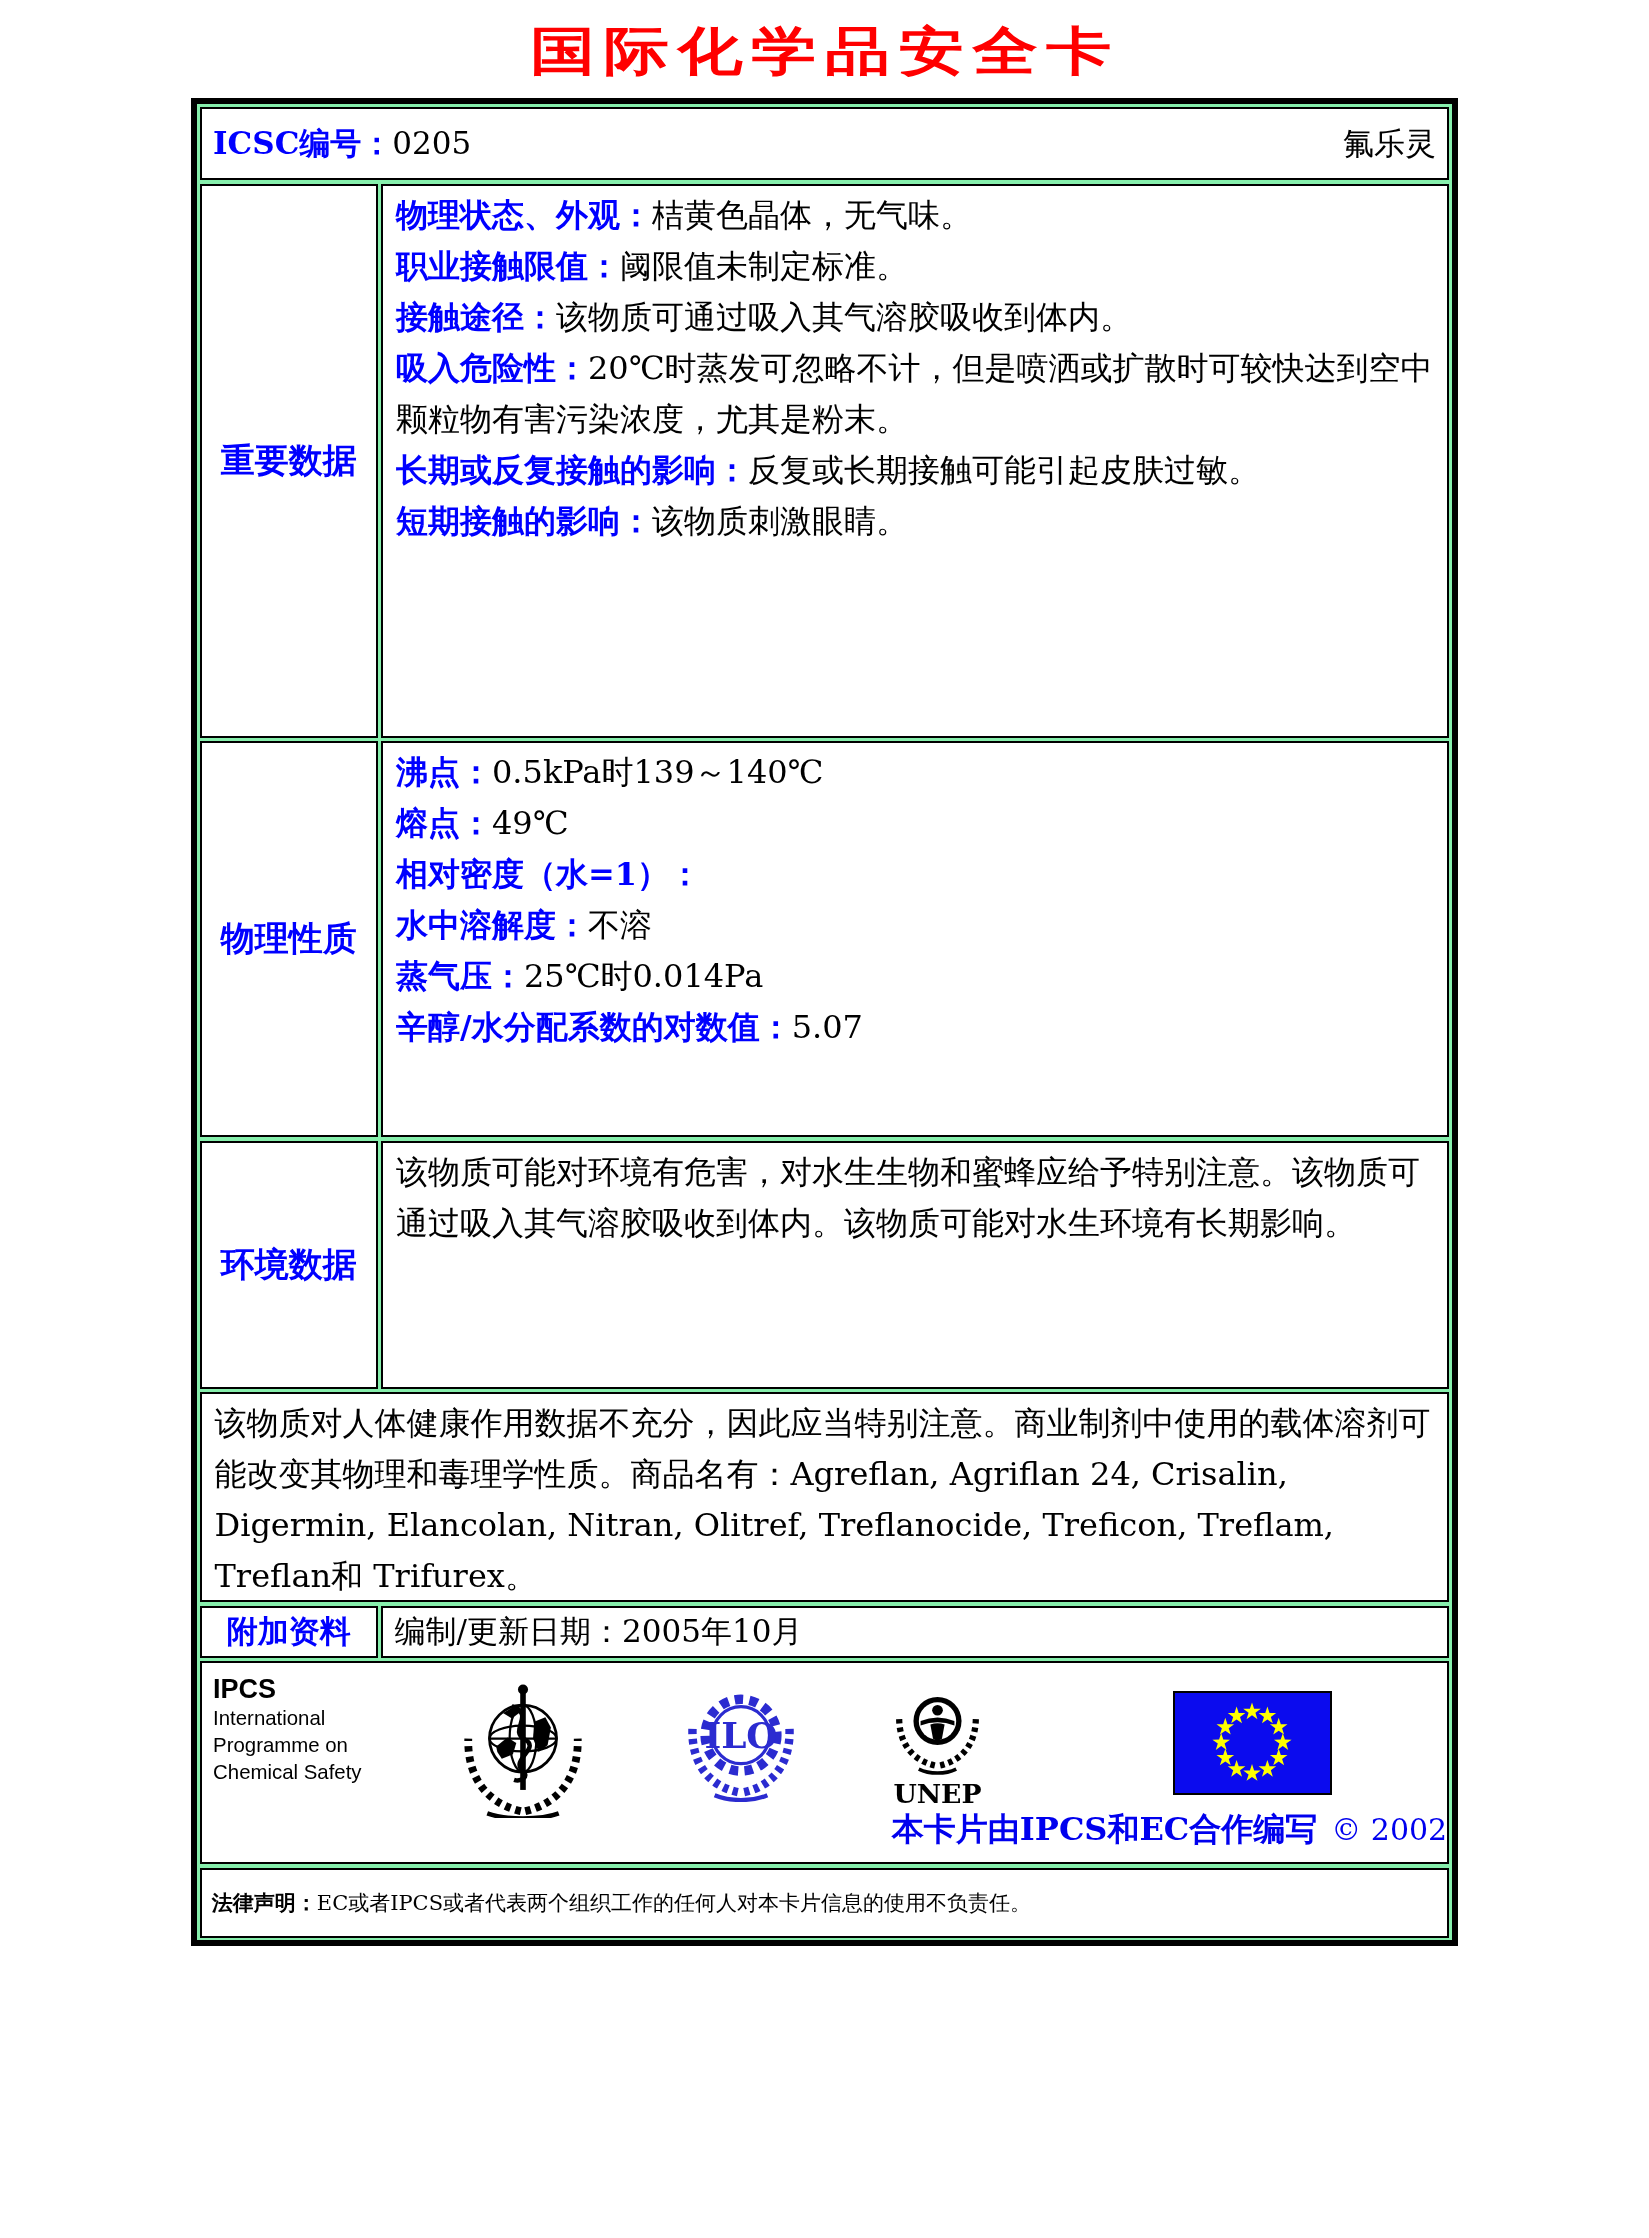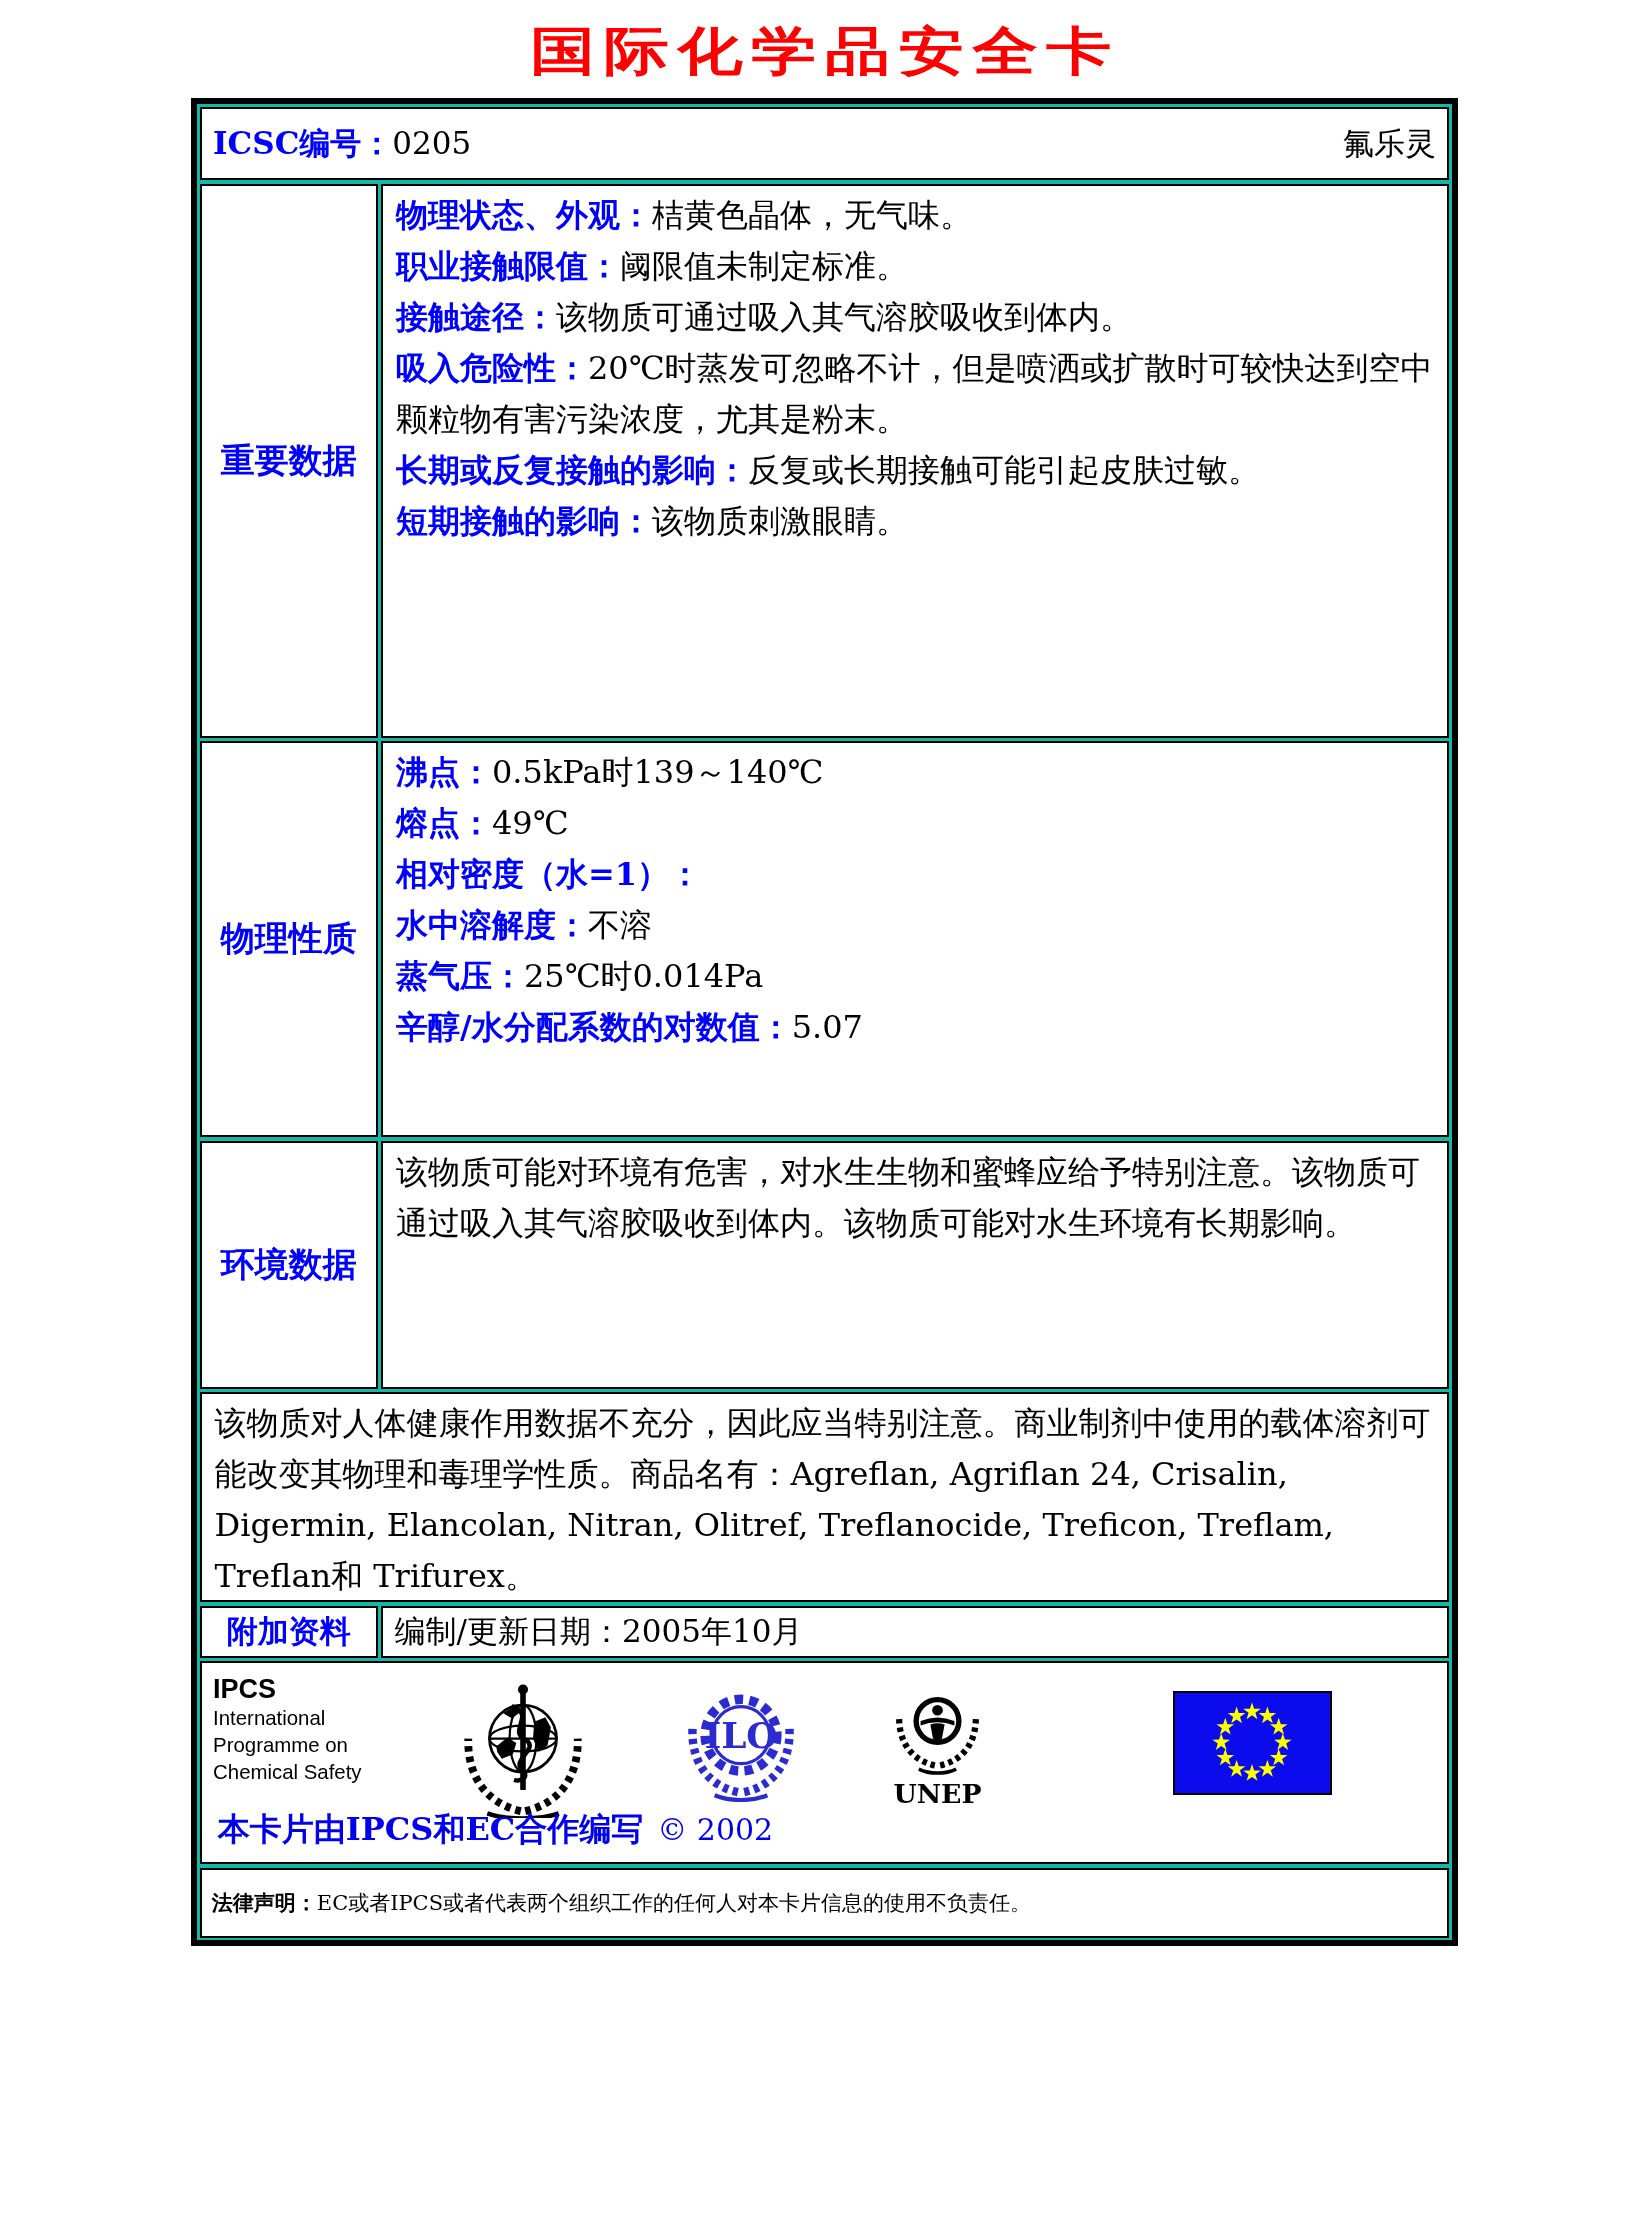--- a/index.html
+++ b/index.html
@@ -10,21 +10,21 @@
   }
   .page-title { margin-top:17px; text-align:center; height:70px;font-family:Liberation Mono, monospace; }
   .page-title .title-text {
     display:inline-block; color:#FF0000; font-weight:bold; font-size:52px;
     letter-spacing:7px; transform:scaleX(1.25); transform-origin:center;
     white-space:nowrap;
   }
   .card {
     width:1267px; margin:11.3px auto 0; border:6.3px solid #000; padding:2.8px;
     box-sizing:border-box; display:flex; flex-direction:column; gap:3.5px;
-    background:#14b8a6;
+    background:#86efac;
   }
   .row { display:flex; gap:3.5px; flex:none; }
   .cell { border:2.8px solid #000; box-sizing:border-box; background:#fff; }
   .label-cell { width:178px; flex:none; display:flex; align-items:center; justify-content:center; text-align:center; }
   .label-text { color:#0000FF; font-weight:bold; font-size:34px;text-align:center; }
   .content-cell { flex:1; padding:4.2px 12.7px; font-size:32px; line-height:51px; box-sizing:border-box; }
 
   .row-header { height:73px; }
   .row-header .content-cell { display:flex; justify-content:space-between; align-items:center; font-size:31px; line-height:31px; padding:0 11.3px; }
   .blue { color:#0000FF; font-weight:bold; }
@@ -47,21 +47,21 @@
   .logos-cell { position:relative; display:flex; align-items:flex-start; padding:11.3px 0 0 11.3px; }
   .ipcs-block { width:189px; font-family:"Liberation Sans","DejaVu Sans",sans-serif; }
   .ipcs-acronym { font-size:27px; font-weight:bold; line-height:31px; }
   .ipcs-line { font-size:20.4px; line-height:27px; }
   .logo { flex:none; }
   .who-logo  { margin-left:54px;  margin-top:2.8px; }
   .ilo-logo  { margin-left:93px; margin-top:7px; }
   .unep-logo { margin-left:89px; margin-top:5.6px; }
   .eu-flag   { margin-left:186px; margin-top:17px; width:159px; height:104px;
                background:#0B0BEE; border:2.1px solid #000; box-sizing:border-box; }
-  .credit-line { position:absolute; left:16px; right:0; bottom:7px; text-align:left; }
+  .credit-line { position:absolute; left:16px; right:0; bottom:7px; text-align:right; }
   .credit-text { color:#0000EE; font-weight:bold; font-size:32px; }
   .credit-copy { color:#0000EE; font-size:30px; margin-left:14px; }
 </style>
 </head>
 <body>
 
 <div class="page-title">
   <span class="title-text">国际化学品安全卡</span>
 </div>
 

